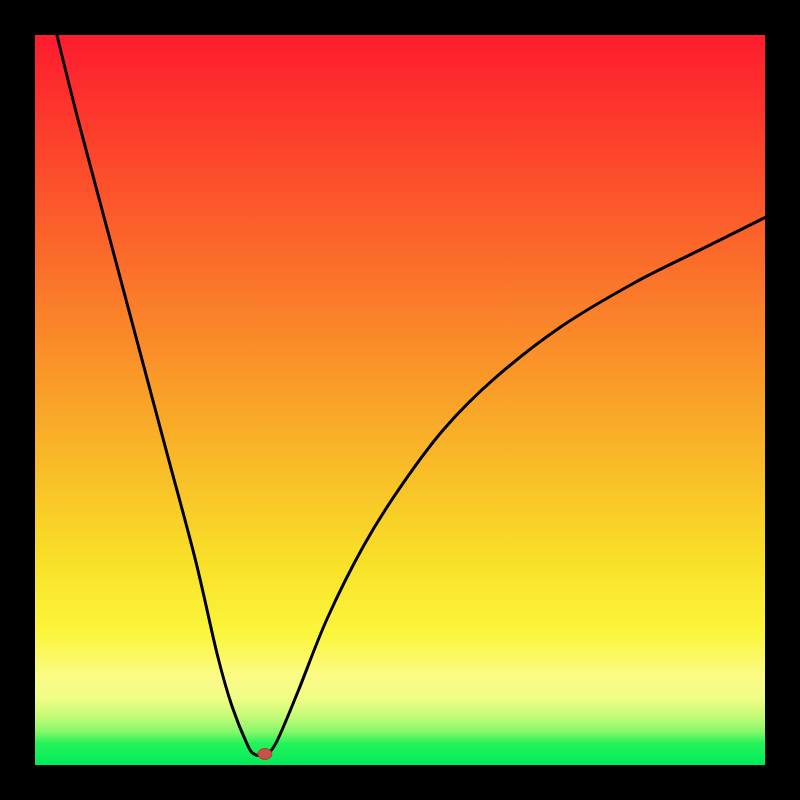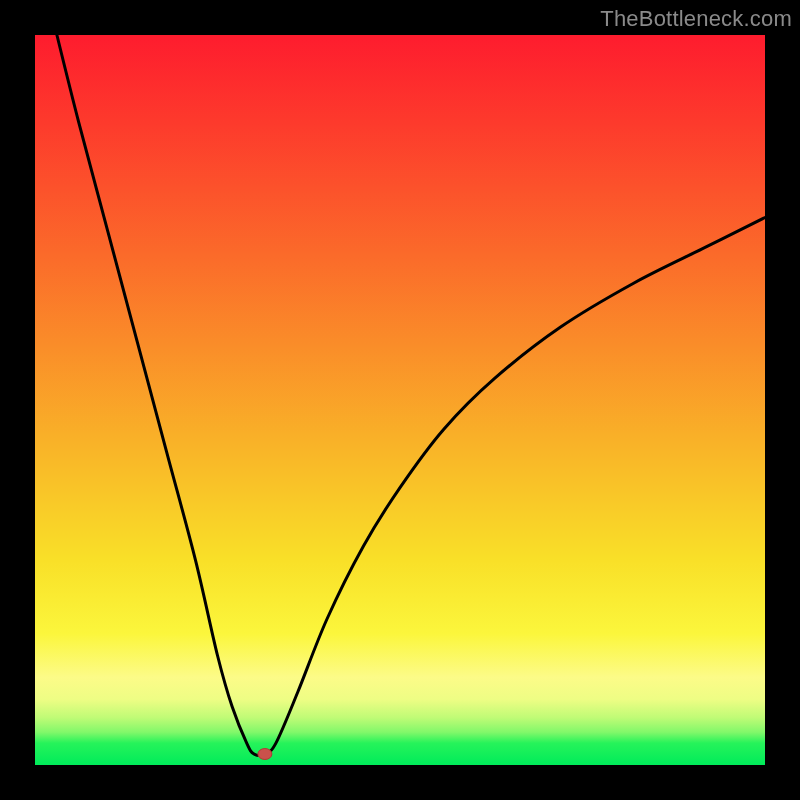--- a/index.html
+++ b/index.html
@@ -72,14 +72,13 @@
 </head>
 <body>
 
 <div class="frame">
   <div class="plot-area">
     <svg class="curve" viewBox="0 0 730 730">
       <path id="curvePath" class="curve-path" d="M 21.9 0.0 C 25.5 14.6, 35.3 54.8, 43.8 87.6 C 52.3 120.5, 63.3 160.6, 73.0 197.1 C 82.7 233.6, 92.5 270.1, 102.2 306.6 C 111.9 343.1, 121.7 379.6, 131.4 416.1 C 141.1 452.6, 152.1 491.5, 160.6 525.6 C 169.1 559.7, 176.4 596.2, 182.5 620.5 C 188.6 644.8, 192.2 657.0, 197.1 671.6 C 202.0 686.2, 208.0 700.2, 211.7 708.1 C 215.3 716.0, 216.0 717.2, 219.0 719.0 C 222.0 720.9, 226.3 720.9, 229.9 719.0 C 233.6 717.2, 235.4 718.4, 240.9 708.1 C 246.4 697.8, 254.3 677.7, 262.8 657.0 C 271.3 636.3, 281.1 608.3, 292.0 584.0 C 302.9 559.7, 316.3 532.9, 328.5 511.0 C 340.7 489.1, 351.6 472.1, 365.0 452.6 C 378.4 433.1, 393.0 412.4, 408.8 394.2 C 424.6 375.9, 440.4 360.1, 459.9 343.1 C 479.4 326.1, 502.5 307.8, 525.6 292.0 C 548.7 276.2, 574.3 261.6, 598.6 248.2 C 622.9 234.8, 649.7 222.7, 671.6 211.7 C 693.5 200.8, 720.3 187.4, 730.0 182.5"></path>
       <ellipse id="minDot" class="min-dot" rx="7" ry="5.5" cx="229.9" cy="719.0"></ellipse>
     </svg>
   </div>
-  <div class="watermark">TheBottleneck.com</div>
 </div>
 
 </body></html>

